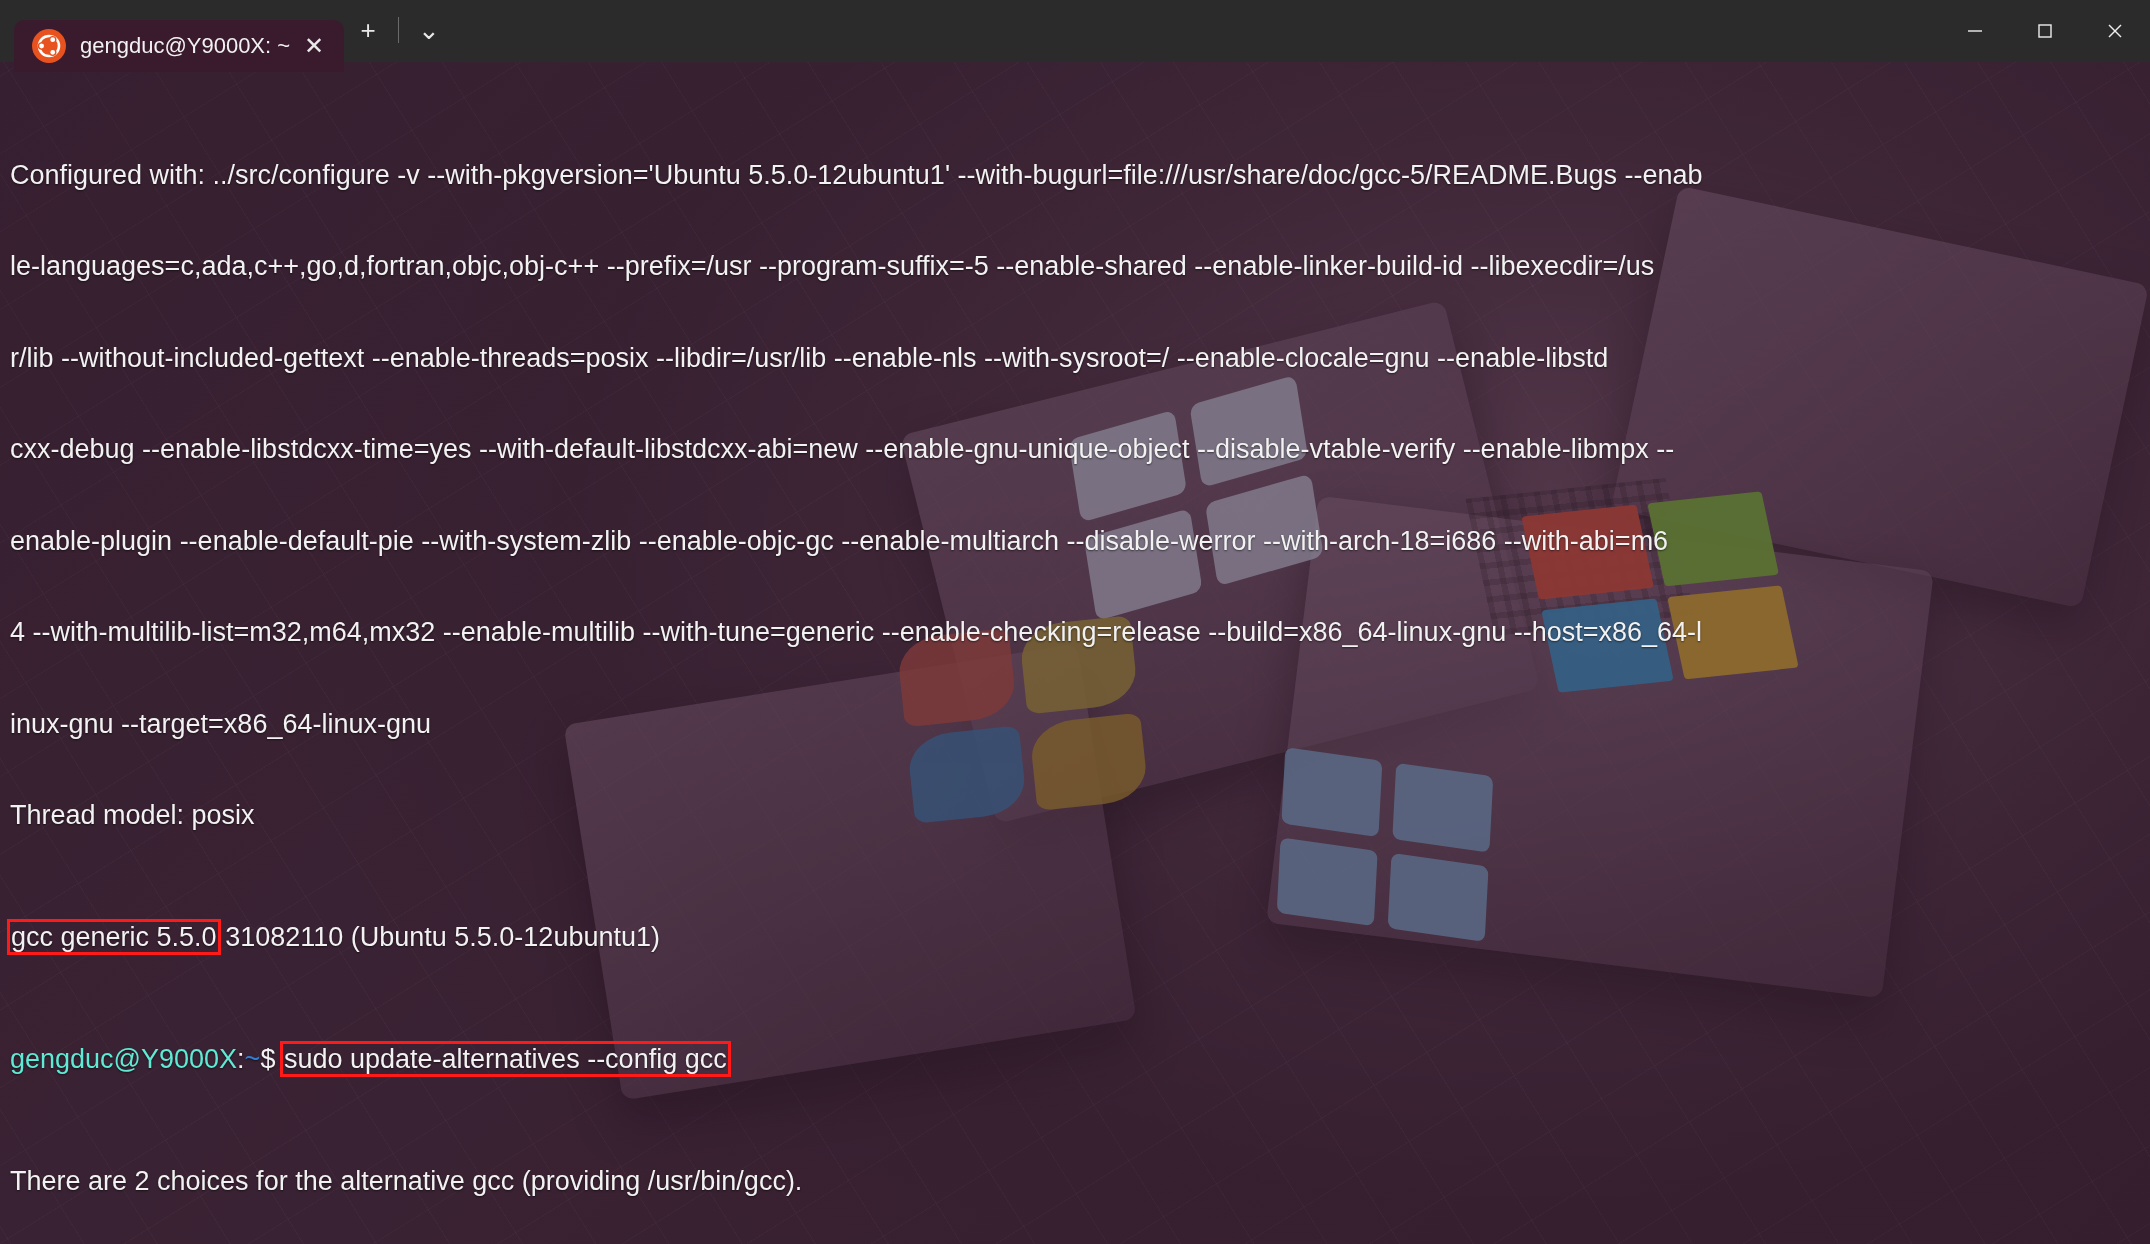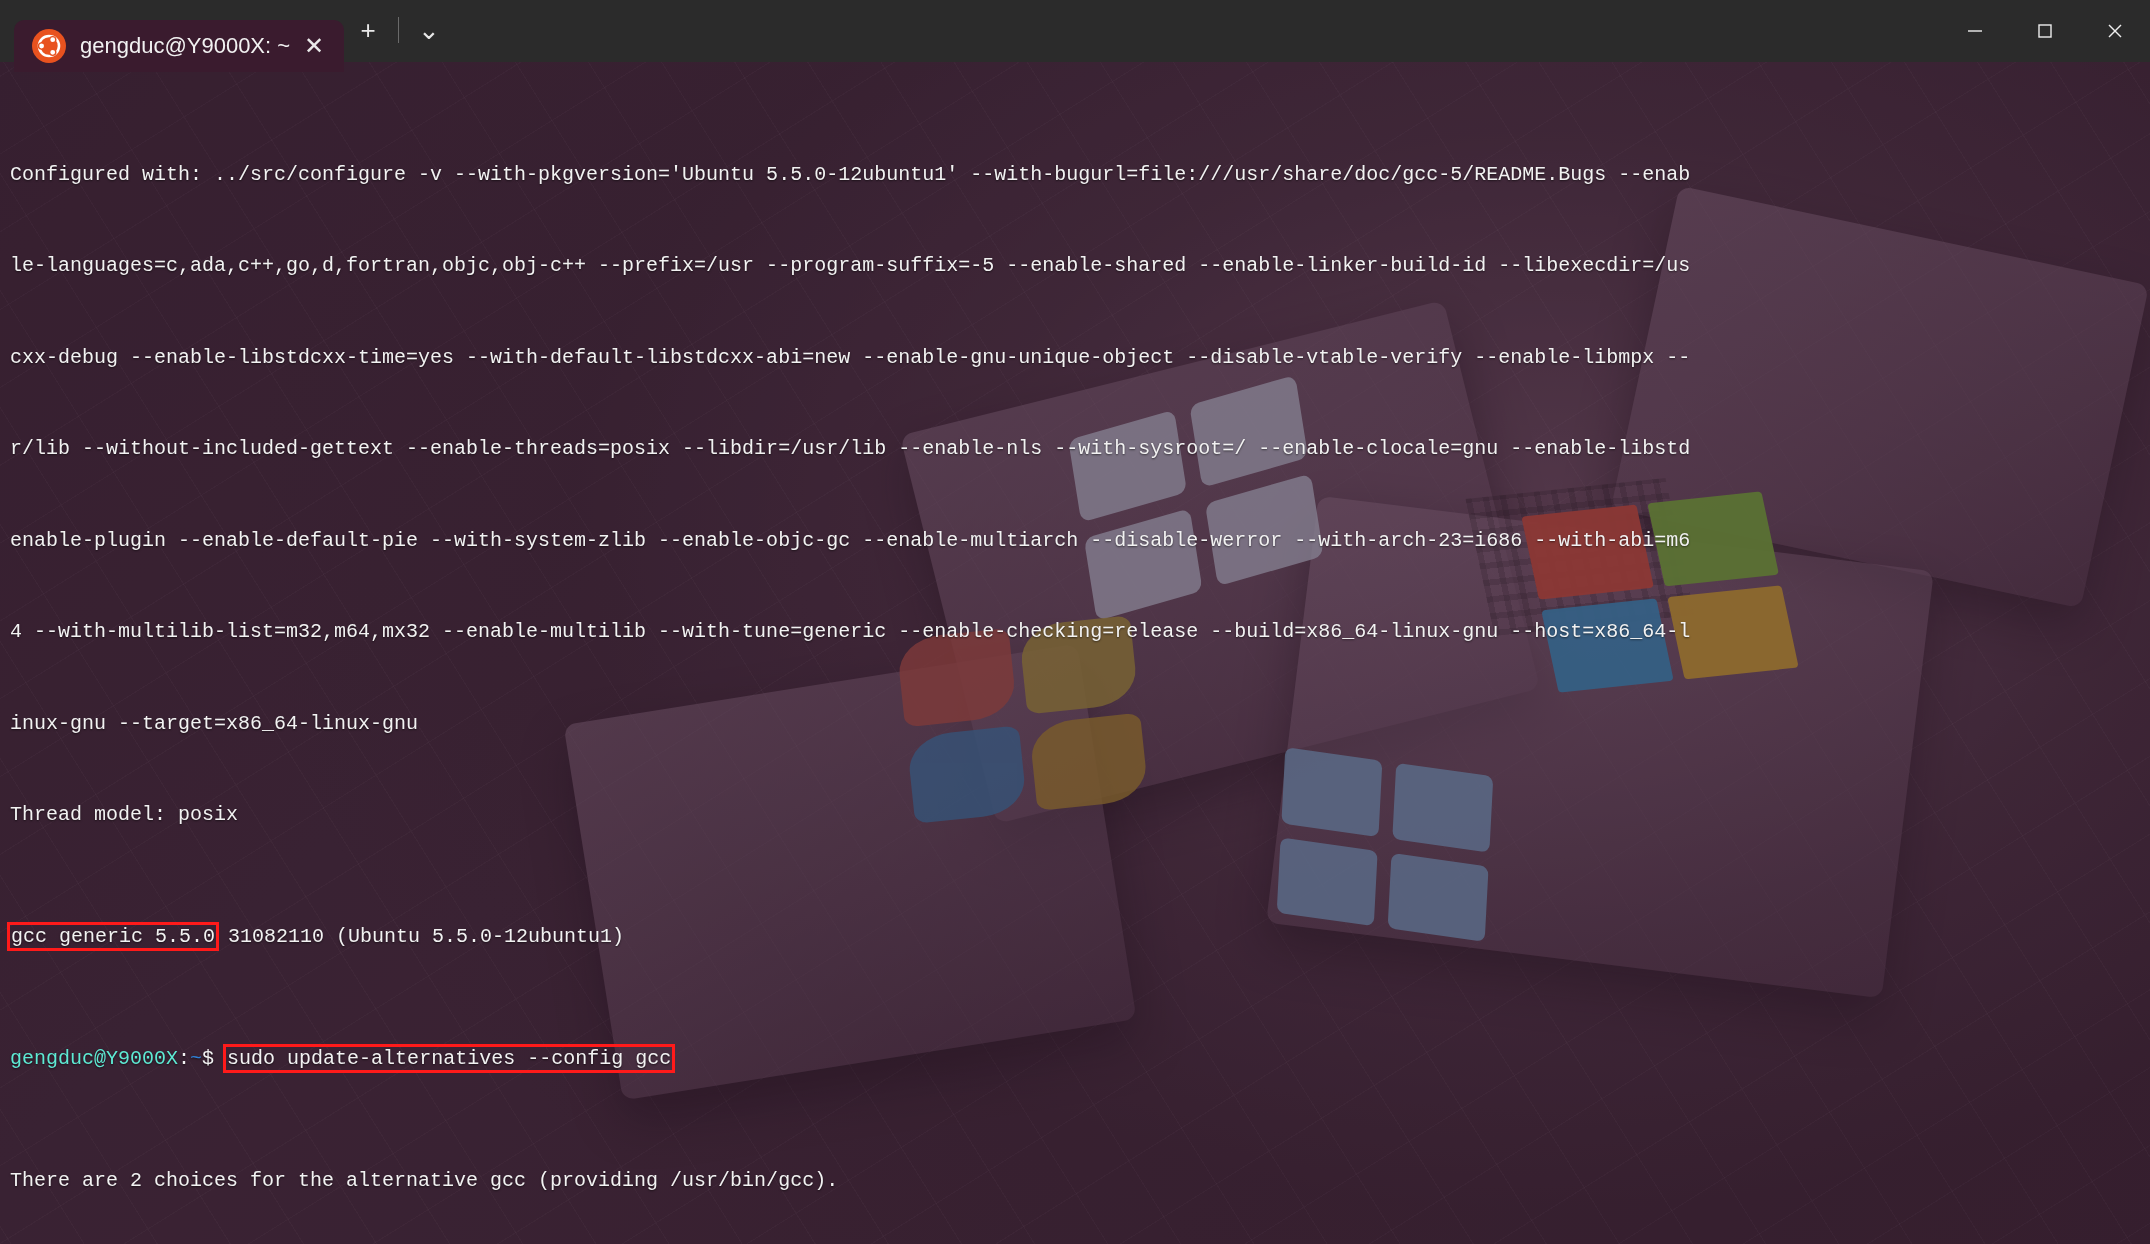--- a/index.html
+++ b/index.html
@@ -164,22 +164,22 @@
   .logoflag i:nth-child(4){ background:#b8932e; }
   .wall-dim {
     position: absolute; inset: 0;
     background: rgba(48,27,42,0.46);
   }
 
   
   .screen {
     position: absolute; inset: 0;
     padding: 6px 0 0 10px;
-    font-family: Liberation Mono, monospace;
-    font-size: 20px;
+    font-family: Liberation Sans, sans-serif;
+    font-size: 27px;
     line-height: 30.5px;
     color: #f2f2f2;
     white-space: pre;
     letter-spacing: 0px;
     text-shadow: 0 1px 2px rgba(0,0,0,0.55);
   }
   .row { height: 30.5px; white-space: pre; }
   .u { color: #5eead4; }        
   .c { color: #f2f2f2; }        
   .p { color: #2f7fd4; }        
@@ -269,23 +269,23 @@
           <i></i>
           <i></i>
         </div>
       <div class="wall-dim"></div>
     </div>
 
     <div class="screen">
 
       <div class="row">Configured with: ../src/configure -v --with-pkgversion='Ubuntu 5.5.0-12ubuntu1' --with-bugurl=file:///usr/share/doc/gcc-5/README.Bugs --enab</div>
       <div class="row">le-languages=c,ada,c++,go,d,fortran,objc,obj-c++ --prefix=/usr --program-suffix=-5 --enable-shared --enable-linker-build-id --libexecdir=/us</div>
+      <div class="row">r/lib --without-included-gettext --enable-threads=posix --libdir=/usr/lib --enable-nls --with-sysroot=/ --enable-clocale=gnu --enable-libstd</div>
       <div class="row">cxx-debug --enable-libstdcxx-time=yes --with-default-libstdcxx-abi=new --enable-gnu-unique-object --disable-vtable-verify --enable-libmpx --</div>
-      <div class="row">r/lib --without-included-gettext --enable-threads=posix --libdir=/usr/lib --enable-nls --with-sysroot=/ --enable-clocale=gnu --enable-libstd</div>
-      <div class="row">enable-plugin --enable-default-pie --with-system-zlib --enable-objc-gc --enable-multiarch --disable-werror --with-arch-23=i686 --with-abi=m6</div>
+      <div class="row">enable-plugin --enable-default-pie --with-system-zlib --enable-objc-gc --enable-multiarch --disable-werror --with-arch-18=i686 --with-abi=m6</div>
       <div class="row">4 --with-multilib-list=m32,m64,mx32 --enable-multilib --with-tune=generic --enable-checking=release --build=x86_64-linux-gnu --host=x86_64-l</div>
       <div class="row">inux-gnu --target=x86_64-linux-gnu</div>
       <div class="row">Thread model: posix</div>
 
       <div class="row"><span class="hl">gcc generic 5.5.0</span><span> 31082110 (Ubuntu 5.5.0-12ubuntu1)</span></div>
 
       <div class="row"><span class="u">gengduc@Y9000X</span><span class="c">:</span><span class="p">~</span><span class="c">$</span><span> </span><span class="hl">sudo update-alternatives --config gcc</span></div>
 
       <div class="row">There are 2 choices for the alternative gcc (providing /usr/bin/gcc).</div>
       

